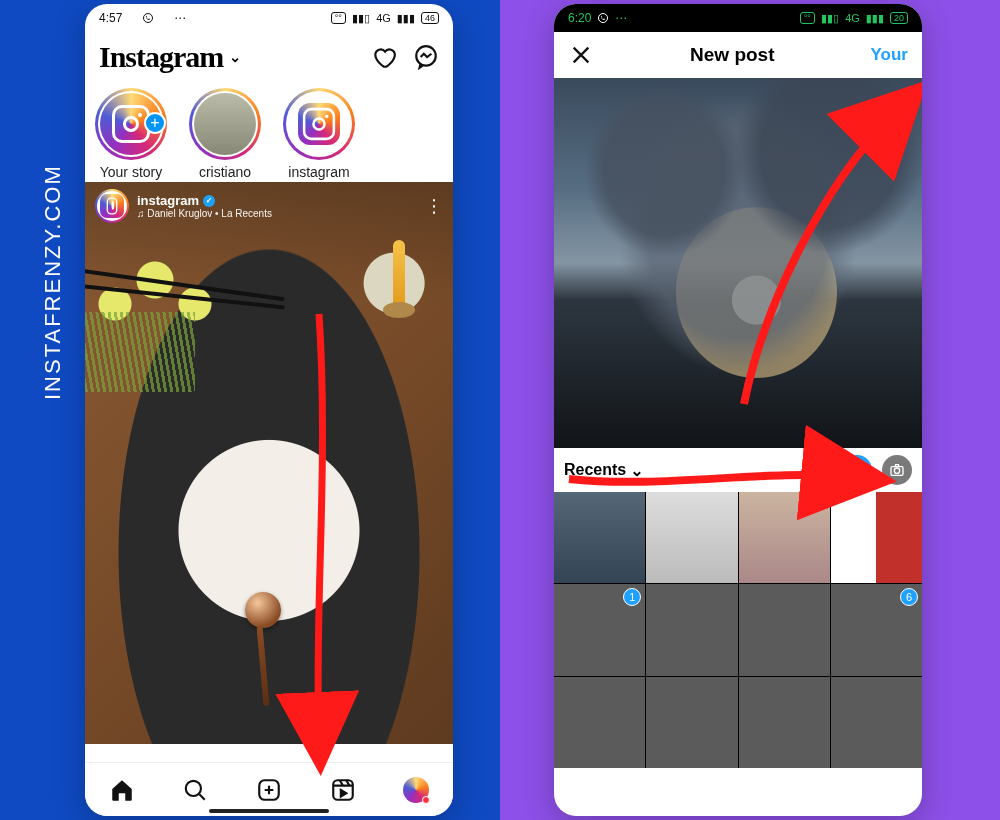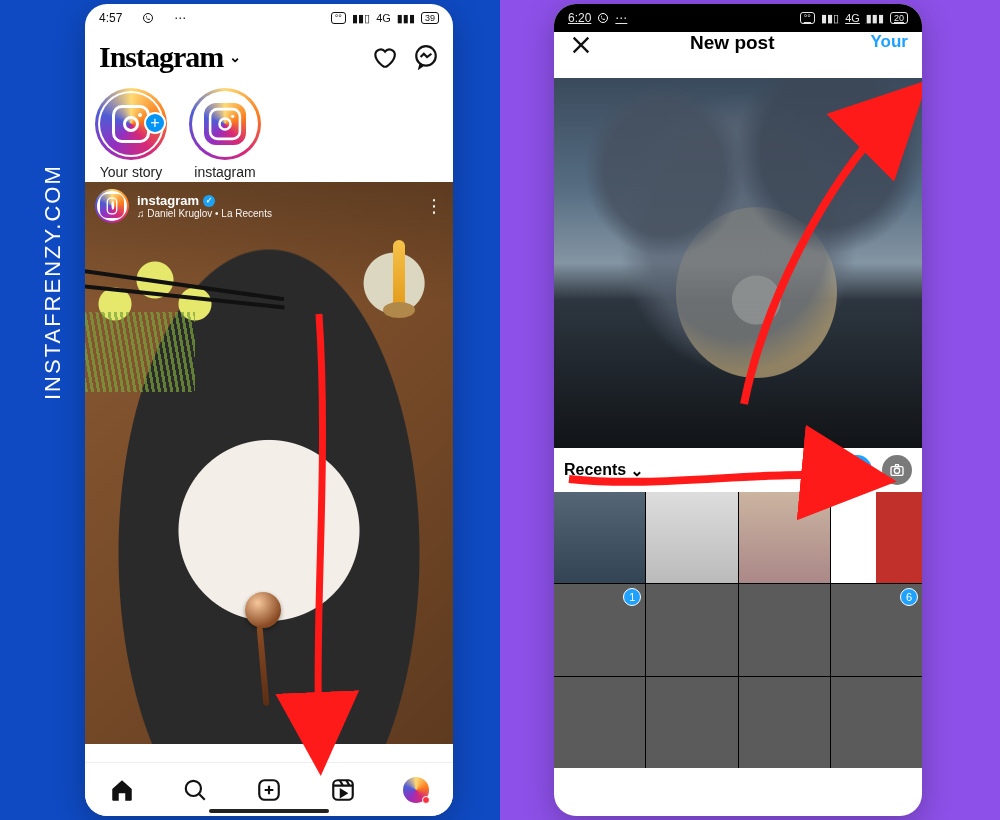--- a/index.html
+++ b/index.html
@@ -21,21 +21,21 @@
     box-shadow: 0 8px 30px rgba(0,0,0,.25);
     overflow: hidden;
   }
   .phone-left { left: 85px; top: 4px; width: 368px; height: 812px; }
   .phone-right { left: 554px; top: 4px; width: 368px; height: 812px; }
 
   .status {
     display: flex; justify-content: space-between; align-items: center;
     height: 28px; padding: 0 14px; font-size: 12px; color: #111;
   }
-  .status-dark { background: #000; color: #e5e5e5; text-decoration: underline; }
+  .status-dark { background: #000; color: #22c55e; }
   .status .icons { display: flex; gap: 6px; align-items: center; font-size: 11px; }
   .sigbox { display:inline-block; border:1px solid currentColor; border-radius:3px; padding:0 3px; font-size:9px; }
 
   
   .ig-top {
     display: flex; align-items: center; justify-content: space-between;
     padding: 4px 14px 2px; height: 48px;
   }
   .ig-logo {
     font-family: "Brush Script MT", "Segoe Script", cursive;
@@ -107,21 +107,21 @@
   .stick2 { position:absolute; left:-20px; top:112px; width:220px; height:4px; background:#111; transform:rotate(6deg); }
 
   .tabbar {
     position:absolute; bottom:0; left:0; right:0; height:54px;
     background:#fff; display:flex; justify-content:space-around; align-items:center;
     border-top:1px solid #eee;
   }
   .homebar { position:absolute; bottom:3px; left:50%; transform:translateX(-50%); width:120px; height:4px; background:#222; border-radius:3px; }
 
   
-  .np-top { display:flex; justify-content:space-between; padding:0 14px; height:46px; }
+  .np-top { display:flex; align-items:center; justify-content:space-between; padding:0 14px; height:46px; }
   .np-title { font-size:19px; font-weight:700; }
   .np-next { color:#1fa1ff; font-weight:700; font-size:17px; }
   .np-preview {
     height: 370px;
     background:
       radial-gradient(circle at 55% 60%, rgba(255,245,210,.95) 0 24px, transparent 25px),
       radial-gradient(ellipse at 55% 58%, rgba(255,220,150,.5) 0 80px, transparent 81px),
       linear-gradient(180deg, #3a4a5c 0%, #566d82 30%, #8495a3 50%, #2d3640 60%, #111417 100%);
     position:relative;
   }
@@ -175,21 +175,21 @@
               <path d="M8 9c0 4 3 7 7 7l1-2-2-1-1 1c-2 0-4-2-4-4l1-1-1-2z" fill="#111" stroke="none"></path>
             </svg>
         </span>
         <span>⋯</span>
       </div>
       <div class="icons">
         <span class="sigbox">°°</span>
         <span>▮▮▯</span>
         <span>4G</span>
         <span>▮▮▮</span>
-        <span class="sigbox">39</span>
+        <span class="sigbox">46</span>
       </div>
     </div>
 
     <div class="ig-top">
       <div class="ig-logo">
         <span>Instagram</span>
         <span class="chev">⌄</span>
       </div>
       <div class="ig-top-actions">
         <div class="ic">
@@ -211,20 +211,28 @@
       <div class="story" style="position:relative;">
         <div class="ring">
             <div class="ring inner">
               <div class="avatar-content av-ig">
                 <div class="av-ig-glyph"></div>
               </div>
             </div>
           </div>
         <div class="plus-badge">+</div>
         <div class="story-label">Your story</div>
+      </div>
+      <div class="story">
+        <div class="ring">
+            <div class="ring inner">
+              <div class="avatar-content av-photo"></div>
+            </div>
+          </div>
+        <div class="story-label">cristiano</div>
       </div>
       <div class="story">
         <div class="ring">
             <div class="ring inner">
               <div class="avatar-content" style="background:#fff; display:flex; align-items:center; justify-content:center;">
           <div style="width:42px;height:42px;background:conic-gradient(#feda75,#fa7e1e,#d62976,#962fbf,#4f5bd5,#feda75);border-radius:12px;display:flex;align-items:center;justify-content:center;">
                   <div class="av-ig-glyph" style="transform:scale(.85)"></div>
                 </div>
         </div>
             </div>

